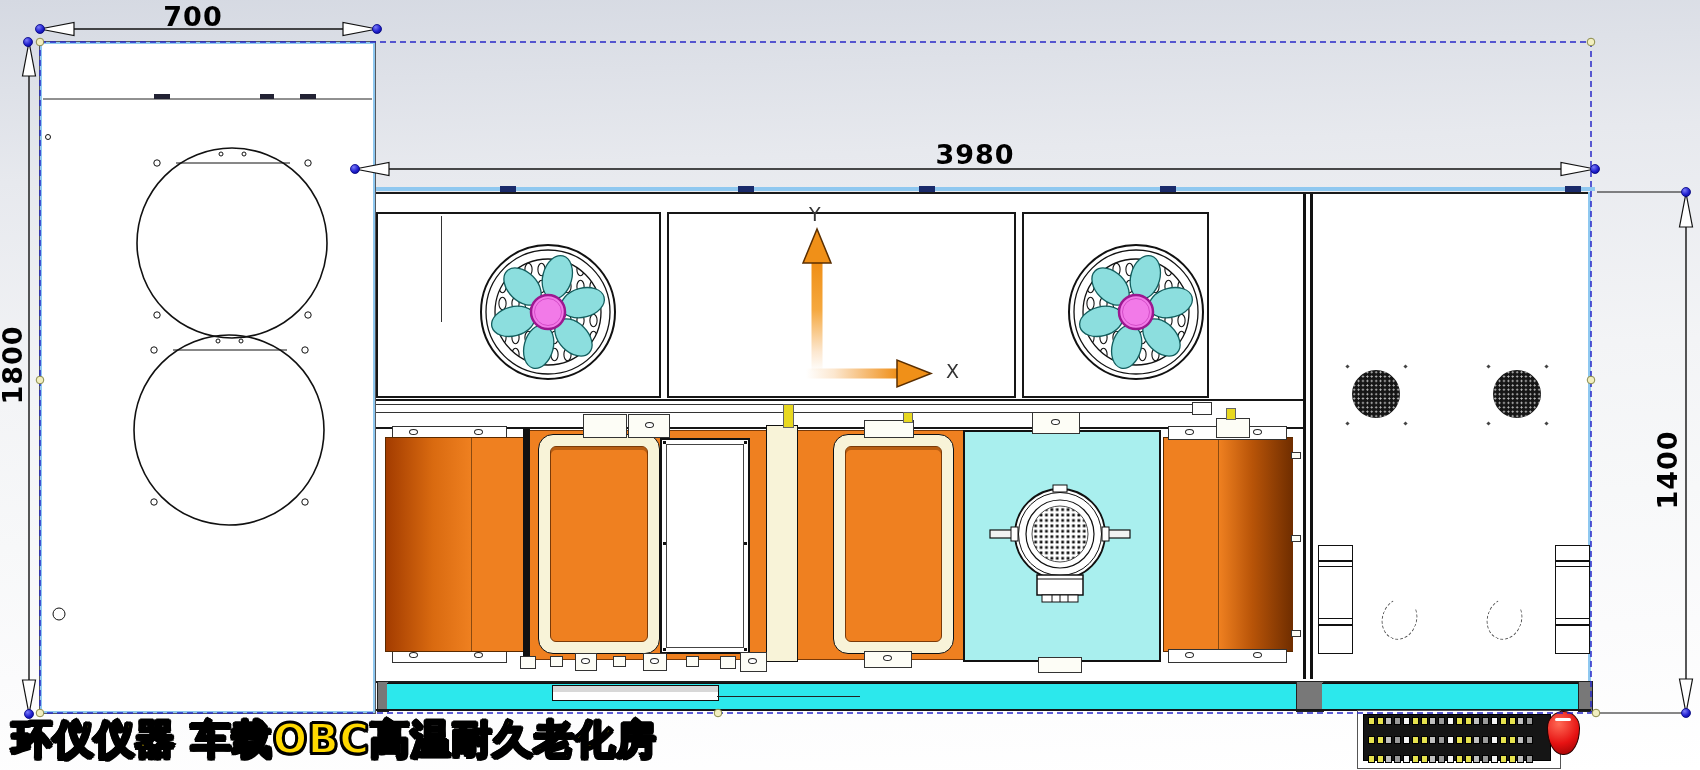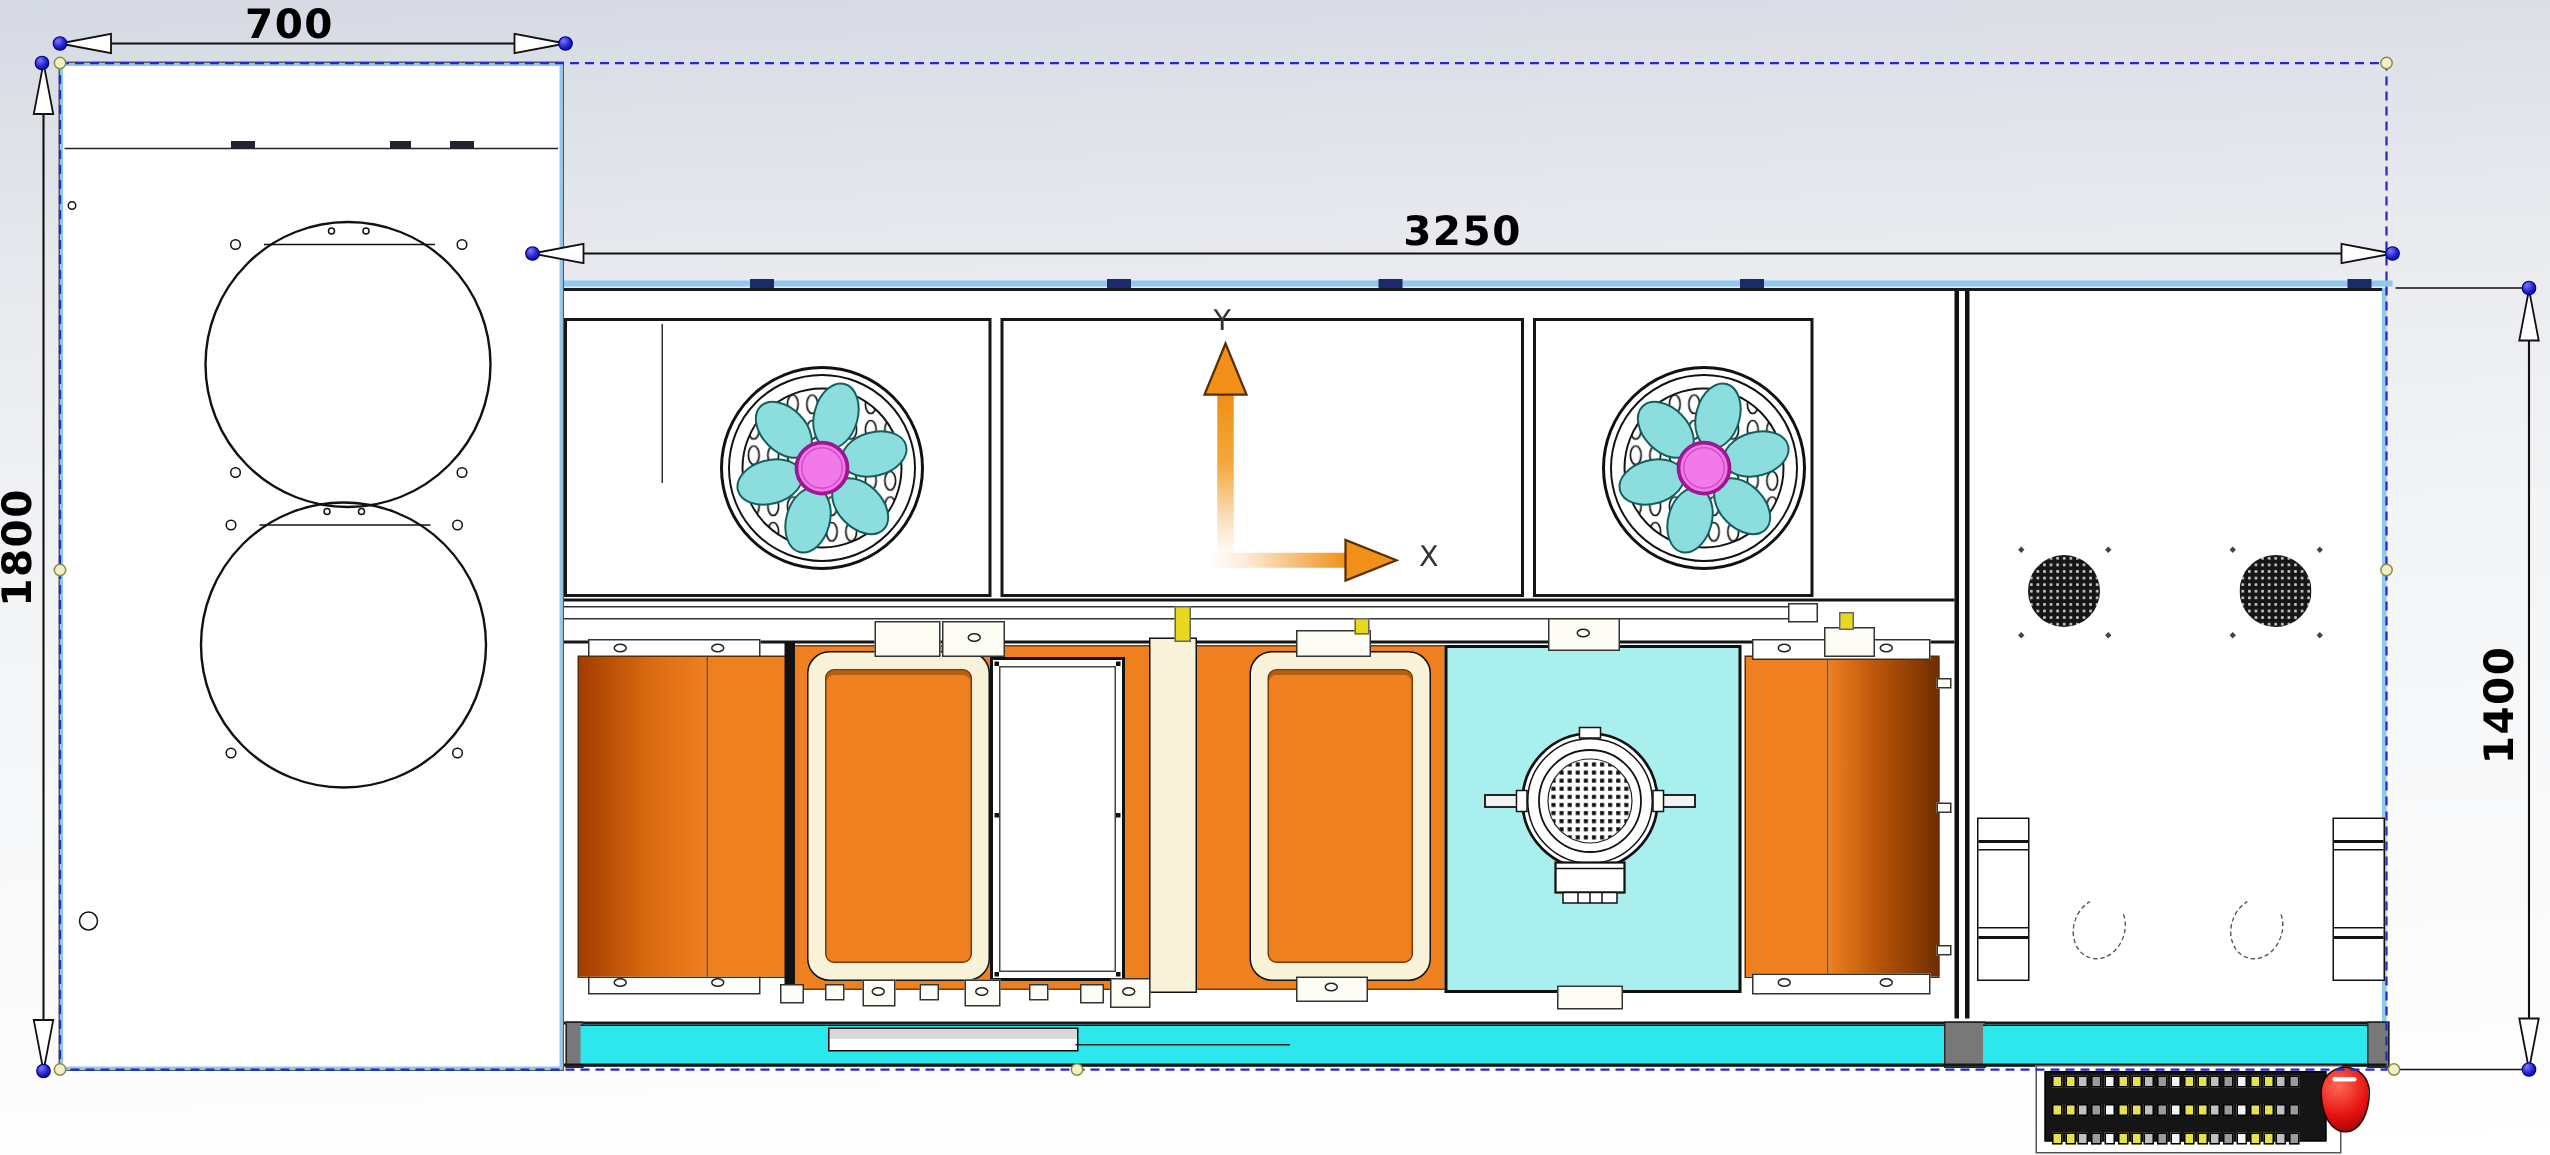--- a/index.html
+++ b/index.html
@@ -347,17 +347,18 @@
       <circle cx="40" cy="713" r="3.8"></circle>
         <circle cx="1596" cy="713" r="3.8"></circle>
       <circle cx="40" cy="380" r="3.8"></circle>
         <circle cx="1591" cy="380" r="3.8"></circle>
       <circle cx="718" cy="713" r="3.8"></circle>
     </g>
   </svg>
 
   <div class="dim" style="left:150px;top:1px;width:86px;">700</div>
   <div class="dim dim-rot" style="left:-20px;top:357px;width:64px;">1800</div>
-  <div class="dim" style="left:930px;top:139px;width:90px;">3250</div>
+  <div class="dim" style="left:930px;top:139px;width:90px;">3980</div>
   <div class="dim dim-rot" style="left:1635px;top:462px;width:64px;">1400</div>
 
+  <div class="watermark">环仪仪器 车载OBC高温耐久老化房</div>
 
 </div>
 
 </body></html>

